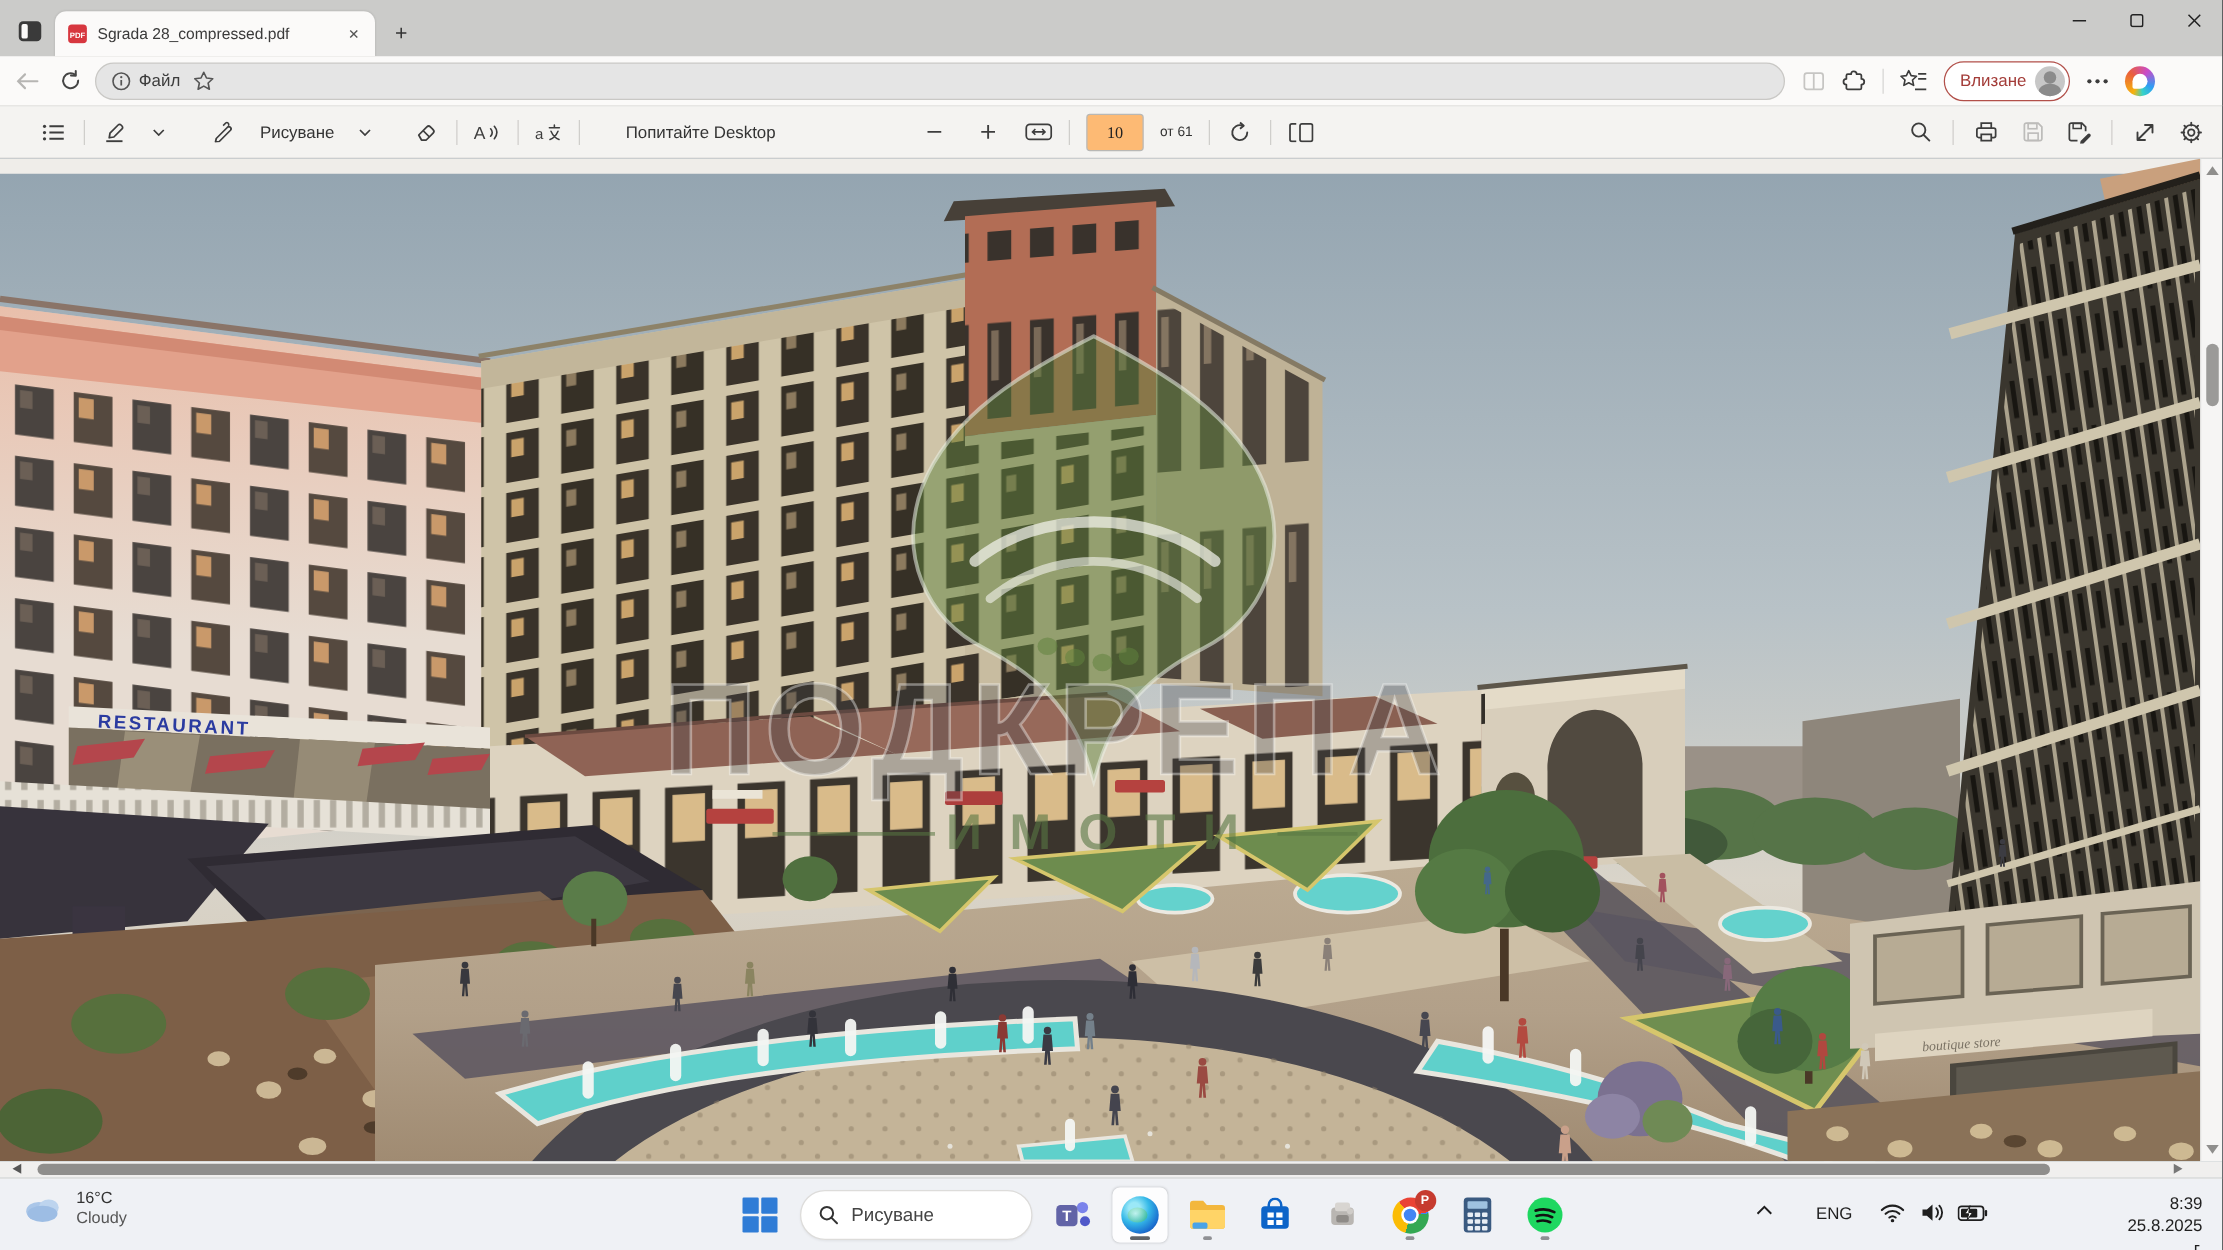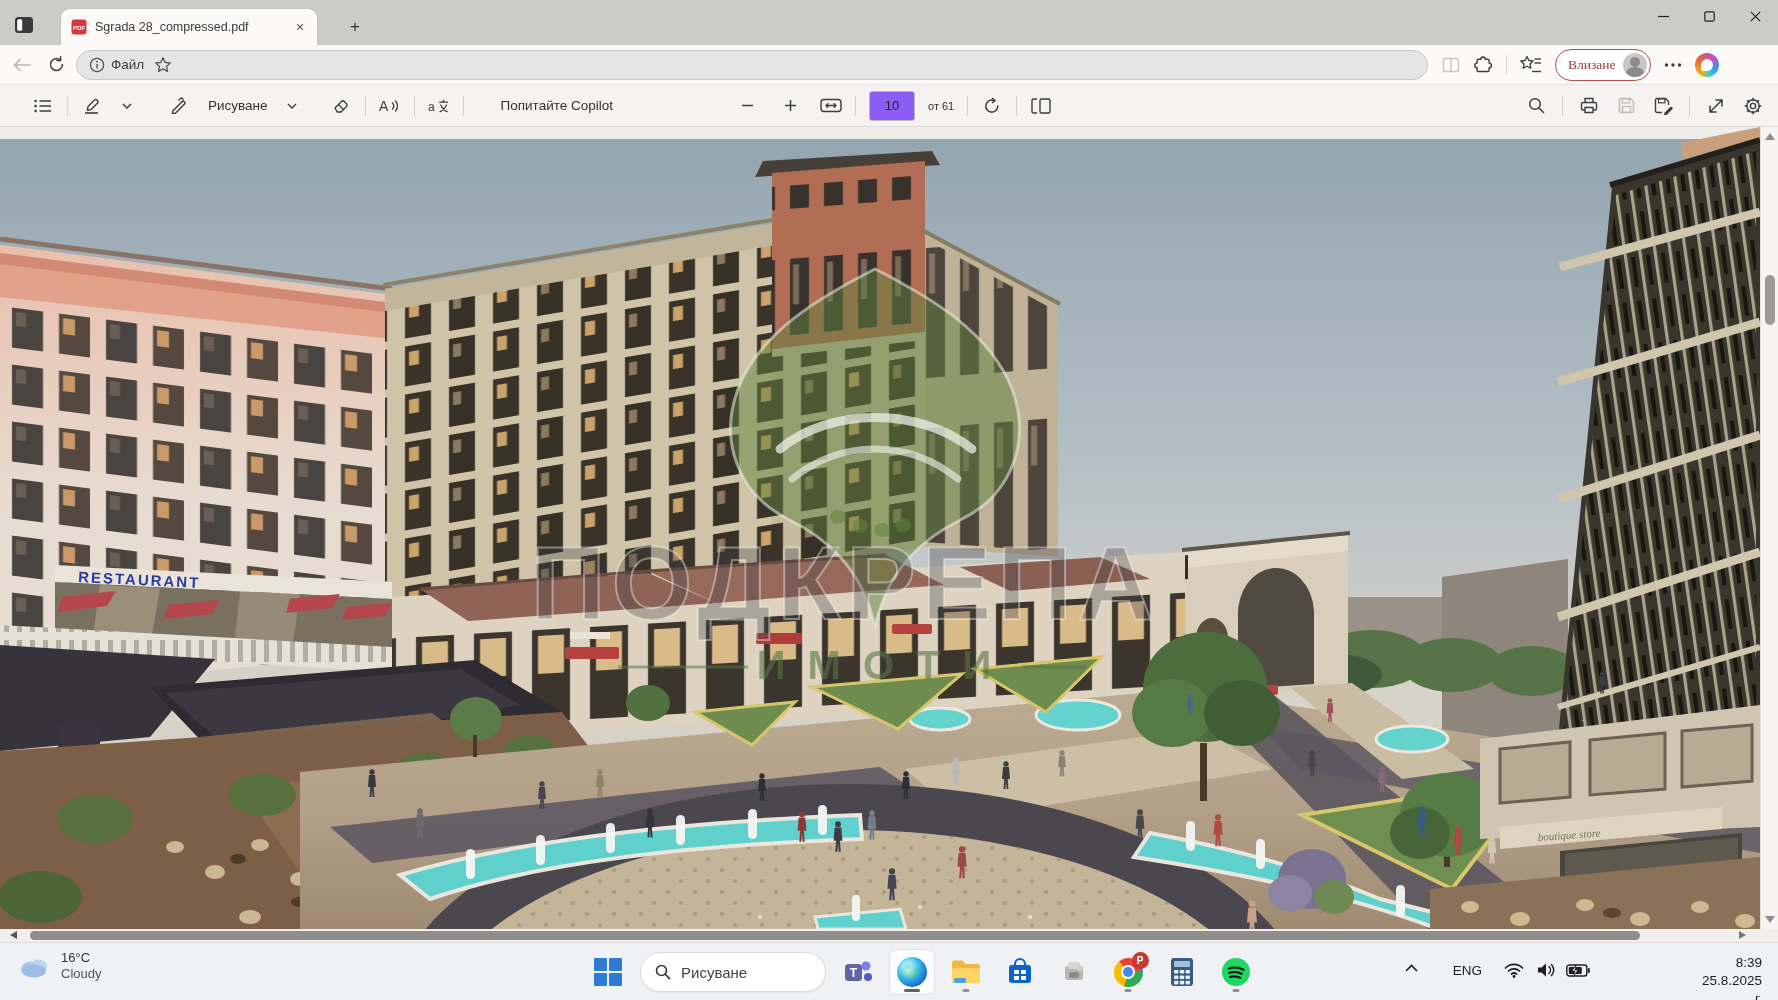--- a/index.html
+++ b/index.html
@@ -1,53 +1,53 @@
 <!DOCTYPE html>
 <html><head>
 <meta charset="utf-8">
 <style>
   html,body{margin:0;padding:0;background:#000;}
   .screen{position:relative;width:1778px;height:1000px;overflow:hidden;
     font-family:"Liberation Sans",sans-serif;background:#cbcbc9;-webkit-font-smoothing:antialiased;}
   .row{position:absolute;left:0;width:1778px;}
 
   
-  .titlebar{top:0;height:45px;background:#cbcbc9;display:flex;align-items:flex-end;gap:17px;}
+  .titlebar{top:0;height:45px;background:#cbcbc9;display:flex;align-items:flex-end;}
   .ws-btn{margin:0 8px 9px 12px;width:24px;height:22px;border-radius:5px;display:flex;align-items:center;justify-content:center;}
   .tab{width:238px;height:36px;background:#fbfaf9;border-radius:9px 9px 0 0;display:flex;align-items:center;padding:0 8px 0 10px;box-shadow:0 0 2px rgba(0,0,0,.15);}
   .tab-title{flex:1;font-size:12.5px;color:#3a3a3a;white-space:nowrap;overflow:hidden;margin-left:8px;}
   .tab-close{width:18px;height:18px;border-radius:4px;display:flex;align-items:center;justify-content:center;color:#555;font-size:11px;}
   .newtab{width:26px;height:26px;margin:0 0 5px 8px;border-radius:5px;color:#333;font-size:17px;display:flex;align-items:center;justify-content:center;}
   .wincontrols{margin-left:auto;display:flex;height:45px;align-items:flex-start;}
   .wc{width:46px;height:32px;display:flex;align-items:center;justify-content:center;color:#222;}
 
   
   .addrbar{top:45px;height:40px;background:#fbfaf9;display:flex;align-items:center;border-bottom:1px solid #e7e6e4;box-sizing:border-box;}
   .nav-ic{width:28px;height:28px;display:flex;align-items:center;justify-content:center;}
   .url-pill{height:30px;flex:0 0 1352px;margin-left:6px;background:#e5e5e5;border:1px solid #c9c8c5;border-radius:16px;display:flex;align-items:center;padding:0 10px 0 12px;box-sizing:border-box;}
   .url-pill .file-label{font-size:13.5px;color:#3c3c3c;margin:0 10px 0 6px;}
   .url-text{font-size:13.5px;color:#2e2e2e;flex:1;white-space:nowrap;overflow:hidden;}
   .addr-right{display:flex;align-items:center;gap:13px;margin-left:14px;}
-  .signin{height:30px;border:1.5px solid #b2504a;border-radius:16px;background:#fff;display:flex;align-items:center;gap:7px;padding:0 3px 0 12px;font-family:Liberation Serif, serif;}
+  .signin{height:30px;border:1.5px solid #b2504a;border-radius:16px;background:#fff;display:flex;align-items:center;gap:7px;padding:0 3px 0 12px;}
   .signin-label{font-size:13.5px;color:#a33c38;}
   .avatar{width:24px;height:24px;border-radius:50%;background:#c7c7c7;position:relative;overflow:hidden;}
   .avatar:before{content:"";position:absolute;left:7px;top:4px;width:10px;height:10px;border-radius:50%;background:#8b8b8b;}
   .avatar:after{content:"";position:absolute;left:3px;top:14px;width:18px;height:12px;border-radius:50%;background:#8b8b8b;}
   .vdiv{width:1px;height:20px;background:#d6d5d3;}
 
   
   .pdfbar{top:85px;height:42px;background:#f4f3f1;border-bottom:1px solid #dbdad8;box-sizing:border-box;}
   .pb-left{position:absolute;left:32px;top:0;height:41px;display:flex;align-items:center;gap:13px;}
   .pb-center{position:absolute;left:736px;top:0;height:41px;display:flex;align-items:center;gap:13px;}
   .pb-right{position:absolute;right:14px;top:0;height:41px;display:flex;align-items:center;gap:15px;}
   .sep{width:1px;height:20px;background:#cfcecb;}
   .tbtn{display:flex;align-items:center;justify-content:center;min-width:22px;height:28px;border-radius:4px;}
   .tlabel{font-size:13.5px;color:#333;margin-left:6px;}
   .copilot-label{font-size:13.5px;color:#333;}
-  .page-input{width:40px;height:26px;border:1px solid #b9b8b5;border-radius:3px;background:#8b5cf6;text-align:center;font-size:13px;color:#222;font-family:Liberation Sans, sans-serif;}
+  .page-input{width:40px;height:26px;border:1px solid #b9b8b5;border-radius:3px;background:#fdba74;text-align:center;font-size:13px;color:#222;font-family:Liberation Serif, serif;}
   .page-total{font-size:11px;color:#333;}
   svg.ic{display:block;}
 
   
   .content{top:127px;height:815px;background:#8fa0ac;}
   .scene{position:absolute;left:0;top:0;}
   .vscroll{position:absolute;left:1760px;top:0;width:18px;height:802px;background:#f6f5f4;border-left:1px solid #e2e1df;box-sizing:border-box;}
   .vthumb{position:absolute;left:4px;top:148px;width:10px;height:50px;border-radius:5px;background:#9b9a98;}
   .varr{position:absolute;left:4px;width:0;height:0;border-left:5px solid transparent;border-right:5px solid transparent;}
   .varr.up{top:6px;border-bottom:7px solid #8f8e8c;}
@@ -219,21 +219,21 @@
           </svg>
       </div>
       <div class="sep"></div>
       <div class="tbtn">
         <svg class="ic" width="22" height="16" viewBox="0 0 22 16">
             <text x="0" y="13" font-size="12" fill="#3d3d3d" font-family="Liberation Sans,sans-serif">a</text>
             <path d="M15.5,2 v2.2 M11.5,4.2 h8 M12.8,7 q2.4,5.4 6.4,6.6 M18.4,7 q-2.4,5.4 -6.4,6.6" fill="none" stroke="#3d3d3d" stroke-width="1.25" stroke-linecap="round"></path>
           </svg>
       </div>
       <div class="sep"></div>
-      <span class="copilot-label" style="margin-left:24px">Попитайте Copilot</span>
+      <span class="copilot-label" style="margin-left:24px">Попитайте Desktop</span>
     </div>
 
     <div class="pb-center">
       <div class="tbtn">
           <svg class="ic" width="13" height="13" viewBox="0 0 13 13">
             <line x1="1" y1="6.5" x2="12" y2="6.5" stroke="#3d3d3d" stroke-width="1.5"></line>
           </svg>
         </div>
       <div class="tbtn" style="margin-left:8px">
           <svg class="ic" width="13" height="13" viewBox="0 0 13 13">

